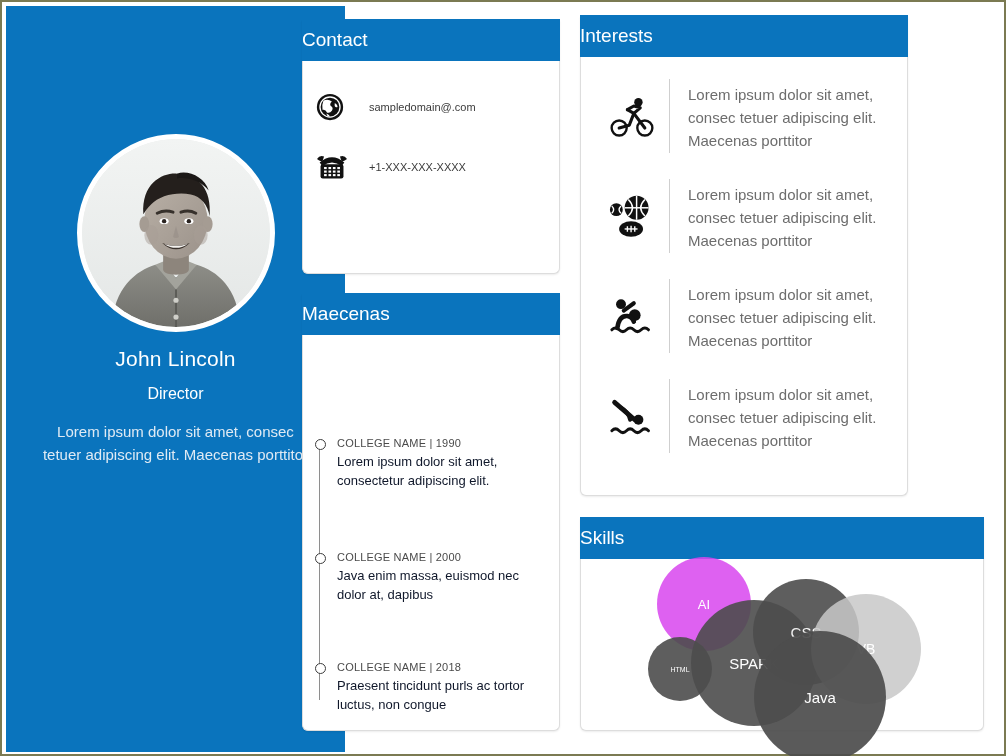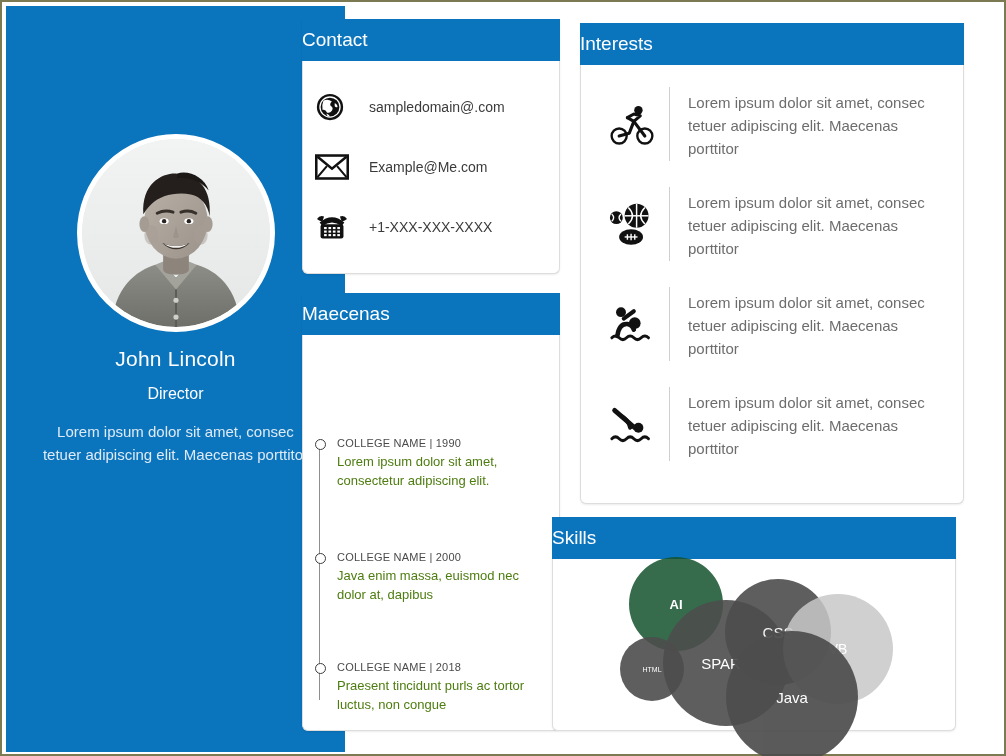--- a/index.html
+++ b/index.html
@@ -117,21 +117,21 @@
     height: 60px;
     padding-left: 12px;
   }
   .contact-icon {
     width: 48px;
     flex: 0 0 48px;
     text-align: center;
     color: #111111;
   }
   .contact-text {
-    font-size: 14px;
+    font-size: 11px;
     color: #3b3b3b;
     padding-left: 6px;
   }
   #contact-list { padding-top: 16px; }
 
   
   #card-education { left: 300px; top: 292px; width: 258px; height: 437px; }
   #edu-list { position: relative; padding: 0; margin: 0; }
   .edu-line {
     position: absolute;
@@ -160,26 +160,26 @@
   .edu-title {
     margin-left: 22px;
     font-size: 11px;
     color: #4a4a4a;
     letter-spacing: .2px;
   }
   .edu-desc {
     margin-left: 22px;
     margin-top: 3px;
     font-size: 13px;
-    color: #4d7c0f;
+    color: #0f172a;
     line-height: 19px;
   }
 
   
-  #card-interests { left: 578px; top: 22px; width: 384px; height: 480px; }
+  #card-interests { left: 578px; top: 14px; width: 328px; height: 480px; }
   .interest-row {
     display: flex;
     align-items: flex-start;
     padding: 0 18px 0 14px;
     height: 100px;
   }
   .interest-icon {
     flex: 0 0 74px;
     height: 100px;
     display: flex;
@@ -198,21 +198,21 @@
     flex: 1 1 auto;
     padding-left: 18px;
     font-size: 15px;
     color: #6d6d6d;
     line-height: 23px;
     padding-top: 16px;
   }
   #interests-list { padding-top: 10px; }
 
   
-  #card-skills { left: 550px; top: 516px; width: 404px; height: 213px; }
+  #card-skills { left: 578px; top: 516px; width: 404px; height: 213px; }
   #skills-canvas {
     position: relative;
     width: 404px;
     height: 169px;
   }
   .bubble {
     position: absolute;
     border-radius: 50%;
     display: flex;
     align-items: center;
@@ -302,30 +302,20 @@
             <circle cx="16" cy="16" r="11.4" fill="#fff"></circle>
             <circle cx="16" cy="16" r="10" fill="#111"></circle>
             <path d="M9 9 q5 -2 9 1 q-3 3 -1 5 q3 2 1 5 q-2 3 -5 2 q-2 -4 -5 -3 q-1 -5 1 -10 Z" fill="#fff"></path>
             <path d="M21 12 q3 1 3 4 q-2 1 -3 -1 Z" fill="#fff"></path>
             <path d="M12 23 q3 1 4 3 q-3 1 -4 -3 Z" fill="#fff"></path>
           </svg>
         </div>
         <div class="contact-text">sampledomain@.com</div>
       </div>
 
-      <div class="contact-row">
-        <div class="contact-icon">
-          <svg class="icon-svg" width="34" height="26" viewBox="0 0 40 30">
-            <rect x="1.5" y="1.5" width="37" height="27" fill="#fff" stroke="#111" stroke-width="3"></rect>
-            <path d="M3 3 L20 17 L37 3" fill="none" stroke="#111" stroke-width="3"></path>
-            <path d="M3 27 L14 14 M37 27 L26 14" fill="none" stroke="#111" stroke-width="2.4"></path>
-          </svg>
-        </div>
-        <div class="contact-text">Example@Me.com</div>
-      </div>
 
       <div class="contact-row">
         <div class="contact-icon">
           <svg class="icon-svg" width="34" height="30" viewBox="0 0 38 34">
             <path d="M5 12 q14 -12 28 0 l-3 4 q-11 -8 -22 0 Z" fill="#111"></path>
             <rect x="6" y="14" width="26" height="16" rx="2.5" fill="#111"></rect>
             <g fill="#fff">
               <rect x="10" y="17" width="3" height="2.4"></rect>
               <rect x="15" y="17" width="3" height="2.4"></rect>
               <rect x="20" y="17" width="3" height="2.4"></rect>
@@ -444,21 +434,21 @@
         <div class="interest-text">Lorem ipsum dolor sit amet, consec tetuer adipiscing elit. Maecenas porttitor</div>
       </div>
 
     </div>
   </div>
 
   <div class="card" id="card-skills">
     <div class="card-head">Skills</div>
     <div class="card-body">
       <div id="skills-canvas">
-            <div class="bubble" style="left: 76px; top: -2px; width: 94px; height: 94px; background: #14532d; opacity: 0.85; font-weight: bold;">
+            <div class="bubble" style="left: 76px; top: -2px; width: 94px; height: 94px; background: #d946ef; opacity: 0.85;">
               <span style="font-size: 13px;">AI</span>
             </div>
             <div class="bubble" style="left: 67px; top: 78px; width: 64px; height: 64px; background: rgb(77, 77, 77); opacity: 0.9;">
               <span style="font-size: 7px;">HTML</span>
             </div>
             <div class="bubble" style="left: 110px; top: 41px; width: 126px; height: 126px; background: rgb(77, 77, 77); opacity: 0.9;">
               <span style="font-size: 15px;">SPARK</span>
             </div>
             <div class="bubble" style="left: 172px; top: 20px; width: 106px; height: 106px; background: rgb(77, 77, 77); opacity: 0.9;">
               <span style="font-size: 15px;">CSS</span>

